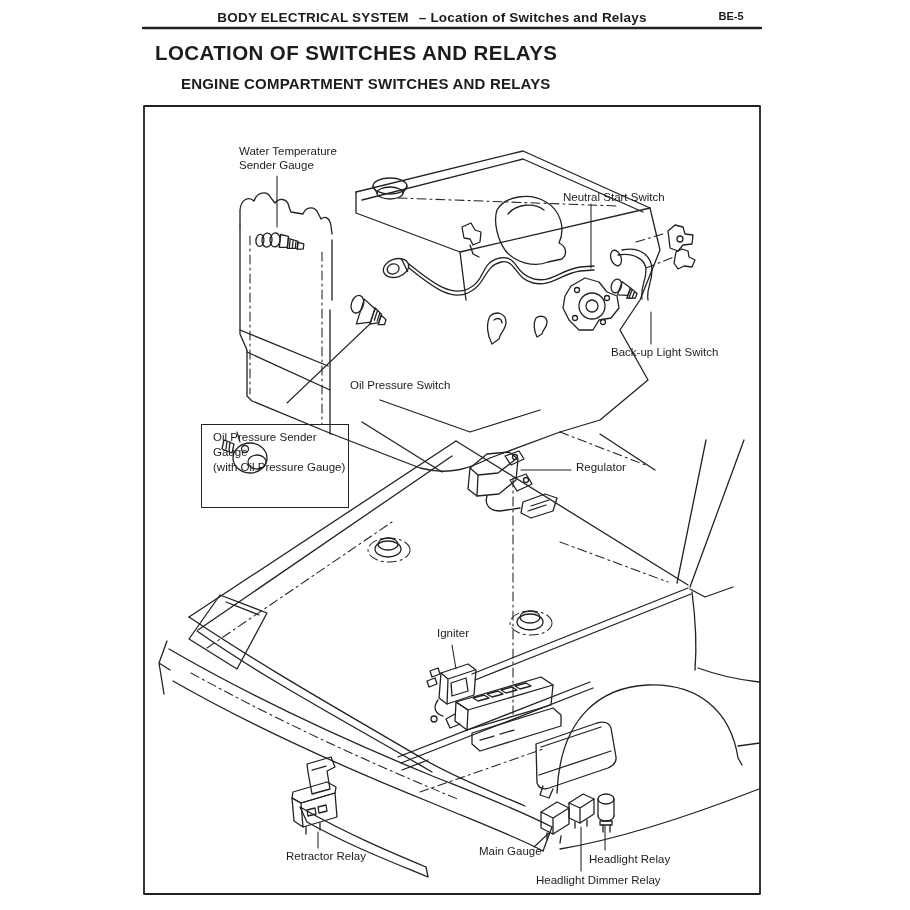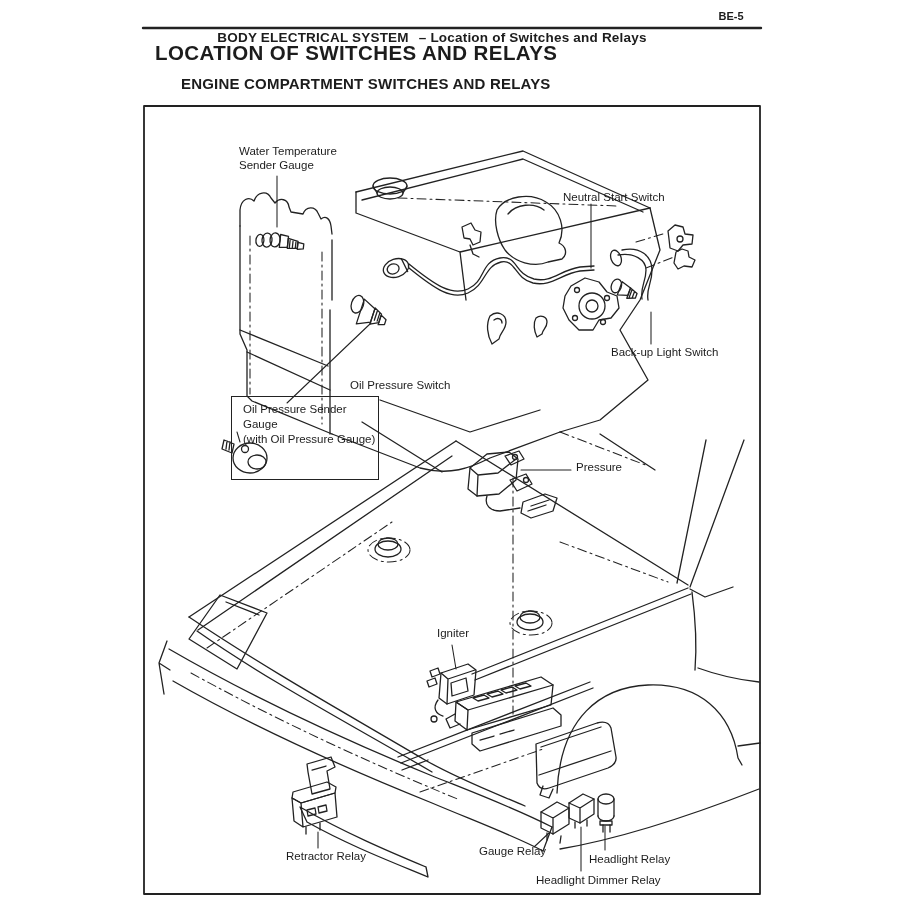--- a/index.html
+++ b/index.html
@@ -6,30 +6,30 @@
   .page{position:relative;width:910px;height:910px;background:#ffffff;overflow:hidden;
         font-family:"Liberation Sans", sans-serif;color:#1c1c1c;}
   .page svg{position:absolute;left:0;top:0;}
   .page svg *{fill:none;stroke:#222222;stroke-width:1.3;stroke-linecap:round;stroke-linejoin:round;}
   .page svg .dd{stroke-dasharray:9 4 2 4;stroke-width:1.05;}
   .page svg .ld{stroke-width:1.05;}
   .page svg .frame{stroke-width:1.8;}
   .page svg .rule{stroke-width:2.4;}
   .lbl{position:absolute;font-size:11.5px;line-height:14px;white-space:pre-line;color:#1c1c1c;}
   .hdr{position:absolute;left:143px;width:618px;top:10px;text-align:center;
-       font-size:13.5px;font-weight:bold;letter-spacing:0.2px;padding-right:40px;box-sizing:border-box;margin-top:20px;}
+       font-size:13.5px;font-weight:bold;letter-spacing:0.2px;padding-right:40px;box-sizing:border-box;}
   .hdr .topic{margin-left:6px;font-weight:bold;}
   .pagenum{position:absolute;left:700px;width:62px;top:10px;text-align:center;
        font-size:11px;font-weight:bold;}
   .title{position:absolute;left:143px;width:618px;top:41px;
        font-size:20.5px;font-weight:bold;letter-spacing:0.4px;padding-left:12px;box-sizing:border-box;}
   .subtitle{position:absolute;left:143px;width:618px;top:75px;text-align:left;
        font-size:15px;font-weight:bold;letter-spacing:0.2px;padding-left:38px;box-sizing:border-box;}
-  .callout-box{position:absolute;left:201px;top:396px;width:148px;height:84px;
-       border:1.5px solid #222;box-sizing:border-box;margin-left:30px;}
+  .callout-box{position:absolute;left:201px;top:424px;width:148px;height:84px;
+       border:1.5px solid #222;box-sizing:border-box;}
   .callout-text{position:absolute;left:11px;top:5px;font-size:11.5px;line-height:15px;white-space:pre-line;}
 </style>
 </head>
 <body>
 
 <div class="page">
 
   <div class="hdr">
     <span>BODY ELECTRICAL SYSTEM</span>
     <span class="topic">– Location of Switches and Relays</span>
@@ -275,24 +275,24 @@
       <path class="ld" d="M581,827 L581,871"></path>
       <path class="ld" d="M605,826 L605,850"></path>
     </g>
   </svg>
 
   <div class="lbl" style="left:239px;top:144px;">Water Temperature
 Sender Gauge</div>
   <div class="lbl" style="left:563px;top:190px;">Neutral Start Switch</div>
   <div class="lbl" style="left:350px;top:330px;margin-top:48px;">Oil Pressure Switch</div>
   <div class="lbl" style="left:611px;top:345px;text-align:right;">Back-up Light Switch</div>
-  <div class="lbl" style="left:576px;top:460px;">Pressure</div>
+  <div class="lbl" style="left:576px;top:460px;">Regulator</div>
   <div class="lbl" style="left:437px;top:626px;">Igniter</div>
   <div class="lbl" style="left:286px;top:849px;">Retractor Relay</div>
-  <div class="lbl" style="left:479px;top:844px;">Gauge Relay</div>
+  <div class="lbl" style="left:479px;top:844px;">Main Gauge</div>
   <div class="lbl" style="left:589px;top:852px;">Headlight Relay</div>
   <div class="lbl" style="left:512px;top:873px;margin-left:24px;">Headlight Dimmer Relay</div>
 
   <div class="callout-box">
     <div class="callout-text">Oil Pressure Sender Gauge
 (with Oil Pressure Gauge)</div>
   </div>
 
 </div>
 

